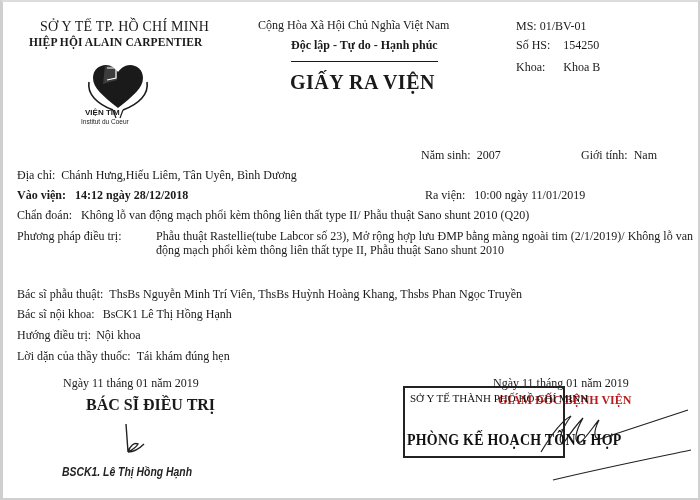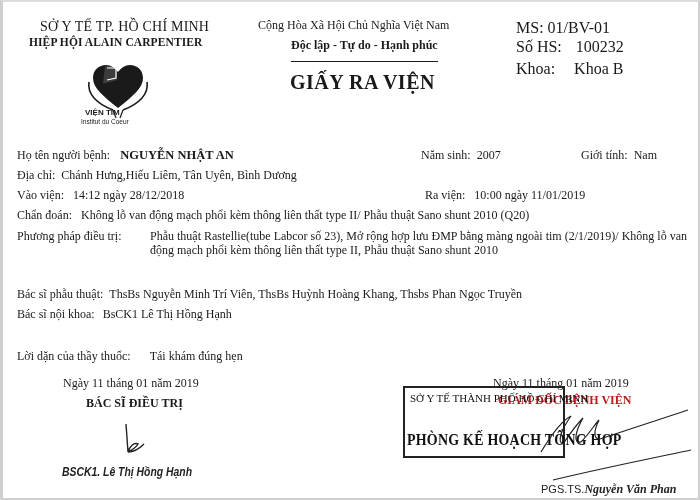--- a/index.html
+++ b/index.html
@@ -27,35 +27,35 @@
     .logo { left: 80px; top: 58px; width: 70px; height: 64px; }
     .logo-text1 { left: 82px; top: 106px; font-family: "Liberation Sans", sans-serif; font-size: 8px; font-weight: bold; }
     .logo-text2 { left: 78px; top: 116px; font-family: "Liberation Sans", sans-serif; font-size: 6.5px; }
 
     
     .nation { left: 255px; top: 16px; font-size: 12px; }
     .motto { left: 288px; top: 36px; font-size: 12px; font-weight: bold; border-bottom: 1.5px solid #1a1a1a; padding-bottom: 8px; }
     .doctitle { left: 287px; top: 69px; font-size: 20px; font-weight: bold; letter-spacing: 0.5px; }
 
     
-    .meta { left: 513px; font-size: 16px; }
+    .meta { left: 513px; font-size: 12px; }
     .m1 { top: 17px; }
     .m2 { top: 36px; }
     .m3 { top: 58px; }
 
     
     .f { font-size: 12px; }
     .f .v { margin-left: 6px; }
 
     .name-val { font-size: 12.5px; font-weight: bold; margin-left: 10px; }
     .ml { display: inline-block; vertical-align: top; white-space: normal; line-height: 14px; }
 
     
     .sig-date-l { left: 60px; top: 374px; font-size: 12px; }
-    .sig-title-l { left: 83px; top: 394px; font-size: 12px; font-weight: bold; }
+    .sig-title-l { left: 83px; top: 394px; font-size: 16px; font-weight: bold; }
     .sig-name-l { left: 59px; top: 462px; font-size: 13px; font-weight: bold; font-style: italic; font-family: "Liberation Sans", sans-serif; transform: scaleX(0.8); transform-origin: left; color: #222; }
     .sig-scribble-l { left: 115px; top: 420px; width: 30px; height: 34px; }
 
     .sig-date-r { left: 490px; top: 374px; font-size: 12px; }
     .sig-title-r { left: 495px; top: 391px; font-size: 12px; font-weight: bold; color: #b91c1c; }
     .stamp {
       left: 400px; top: 384px; width: 162px; height: 72px;
       border: 2px solid #222; box-sizing: border-box; background: transparent;
     }
     .stamp1 { left: 407px; top: 390px; font-size: 11px; color: #111; }
@@ -86,82 +86,79 @@
   <div class="abs nation">Cộng Hòa Xã Hội Chủ Nghĩa Việt Nam</div>
   <div class="abs motto">Độc lập - Tự do - Hạnh phúc</div>
   <div class="abs doctitle">GIẤY RA VIỆN</div>
 
   <div class="abs meta m1">
     <span>MS:</span>
     <span>01/BV-01</span>
   </div>
   <div class="abs meta m2">
     <span>Số HS:</span>
-    <span style="margin-left:10px">100232</span>
+    <span style="margin-left:10px">154250</span>
   </div>
   <div class="abs meta m3">
     <span>Khoa:</span>
     <span style="margin-left:15px">Khoa B</span>
   </div>
 
-  <div class="abs f" style="left:14px; top:146px;">
-    <span>Họ tên người bệnh:</span><span class="name-val">NGUYỄN NHẬT AN</span>
-  </div>
   <div class="abs f" style="left:418px; top:146px;">
     <span>Năm sinh:</span><span class="v">2007</span>
   </div>
   <div class="abs f" style="left:578px; top:146px;text-align:center;">
     <span>Giới tính:</span><span class="v">Nam</span>
   </div>
 
   <div class="abs f" style="left:14px; top:166px;">
     <span>Địa chỉ:</span><span class="v" style="">Chánh Hưng,Hiếu Liêm, Tân Uyên, Bình Dương</span>
   </div>
 
-  <div class="abs f" style="left:14px; top:186px;">
+  <div class="abs f" style="left:14px; top:186px;font-weight:bold;">
     <span>Vào viện:</span><span class="v" style="margin-left:9px">14:12 ngày 28/12/2018</span>
   </div>
   <div class="abs f" style="left:422px; top:186px;">
     <span>Ra viện:</span><span class="v" style="margin-left:9px">10:00 ngày 11/01/2019</span>
   </div>
 
   <div class="abs f" style="left:14px; top:206px;">
     <span>Chẩn đoán:</span><span class="v" style="margin-left:9px">Không lỗ van động mạch phổi kèm thông liên thất  type II/ Phẫu thuật Sano shunt 2010 (Q20)</span>
   </div>
 
   <div class="abs f" style="left:14px; top:227px;">
-    <span class="ml" style="width:130px">Phương pháp điều trị:</span><span class="ml" style="width:540px; margin-left:3px">Phẫu thuật Rastellie(tube Labcor số 23), Mở rộng hợp lưu ĐMP bằng màng ngoài tim (2/1/2019)/ Không lỗ van động mạch phổi kèm thông liên thất type II, Phẫu thuật Sano shunt 2010</span>
+    <span class="ml" style="width:130px">Phương pháp điều trị:</span><span class="ml" style="width:540px; margin-left:9px">Phẫu thuật Rastellie(tube Labcor số 23), Mở rộng hợp lưu ĐMP bằng màng ngoài tim (2/1/2019)/ Không lỗ van động mạch phổi kèm thông liên thất type II, Phẫu thuật Sano shunt 2010</span>
   </div>
 
   <div class="abs f" style="left:14px; top:285px;">
     <span>Bác sĩ phẫu thuật:</span><span class="v" style="">ThsBs Nguyễn Minh Trí Viên, ThsBs Huỳnh Hoàng Khang, Thsbs Phan Ngọc Truyền</span>
   </div>
 
   <div class="abs f" style="left:14px; top:305px;">
     <span>Bác sĩ nội khoa:</span><span class="v" style="margin-left:8px">BsCK1 Lê Thị Hồng Hạnh</span>
   </div>
 
+  <div class="abs f" style="left:14px; top:326px;">
+    <span>Hướng điều trị:</span><span class="v" style="margin-left:5px">Nội khoa</span>
+  </div>
 
   <div class="abs f" style="left:14px; top:347px;">
-    <span>Lời dặn của thầy thuốc:</span><span class="v" style="margin-left:19px">Tái khám đúng hẹn</span>
+    <span>Lời dặn của thầy thuốc:</span><span class="v" style="margin-left:6px">Tái khám đúng hẹn</span>
   </div>
 
   <div class="abs sig-date-l">Ngày 11 tháng 01 năm 2019</div>
   <div class="abs sig-title-l">BÁC SĨ ĐIỀU TRỊ</div>
   <svg class="abs sig-scribble-l" viewBox="0 0 30 34">
     <path d="M8 2 L10 30 M10 30 C12 24 16 20 20 22 C18 26 14 28 10 30 C16 30 22 26 26 22" fill="none" stroke="#222" stroke-width="1.4"></path>
   </svg>
   <div class="abs sig-name-l">BSCK1. Lê Thị Hồng Hạnh</div>
 
   <div class="abs sig-date-r">Ngày 11 tháng 01 năm 2019</div>
   <div class="abs sig-title-r">GIÁM ĐỐC BỆNH VIỆN</div>
   <div class="abs stamp"></div>
   <div class="abs stamp1">SỞ Y TẾ THÀNH PHỐ HỒ CHÍ MINH</div>
   <div class="abs stamp3">PHÒNG KẾ HOẠCH TỔNG HỢP</div>
   <svg class="abs sig-scribble-r" viewBox="0 0 170 80">
     <path d="M18 50 C30 30 40 18 48 14 C38 28 34 40 40 42 C48 30 56 20 60 16 C52 30 50 42 58 40 C66 32 72 22 76 18 C70 30 70 40 80 36 C110 26 140 16 165 8" fill="none" stroke="#222" stroke-width="1.2"></path>
     <path d="M30 78 C80 66 130 56 168 48" fill="none" stroke="#222" stroke-width="1.2"></path>
   </svg>
-  <div class="abs sig-name-r">
-    <span>PGS.TS.</span><i>Nguyễn Văn Phan</i>
-  </div>
 
 </div>
 
 </body></html>

